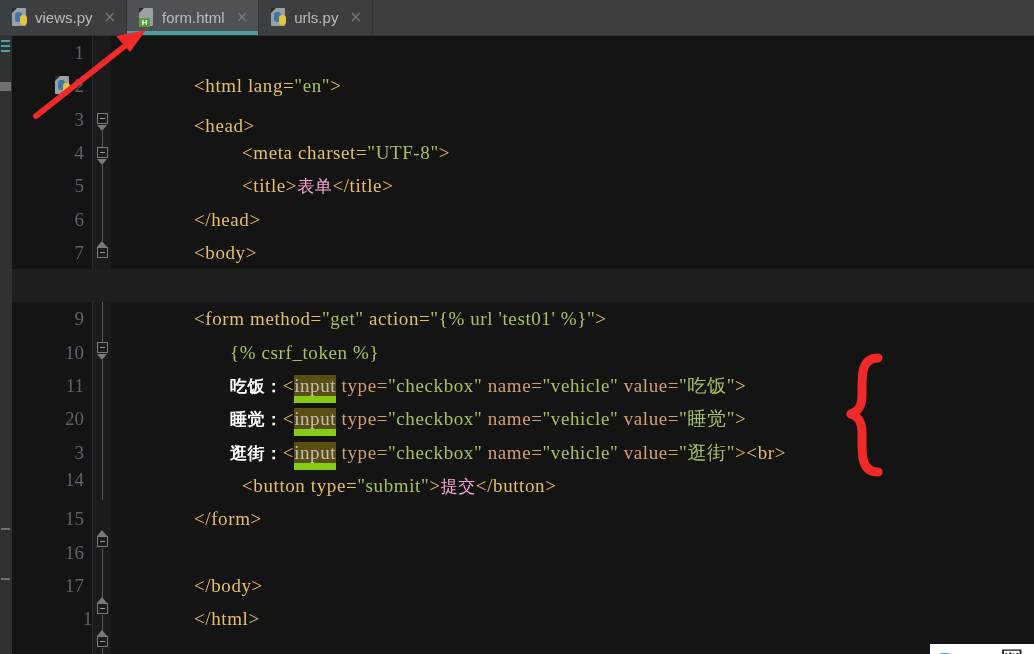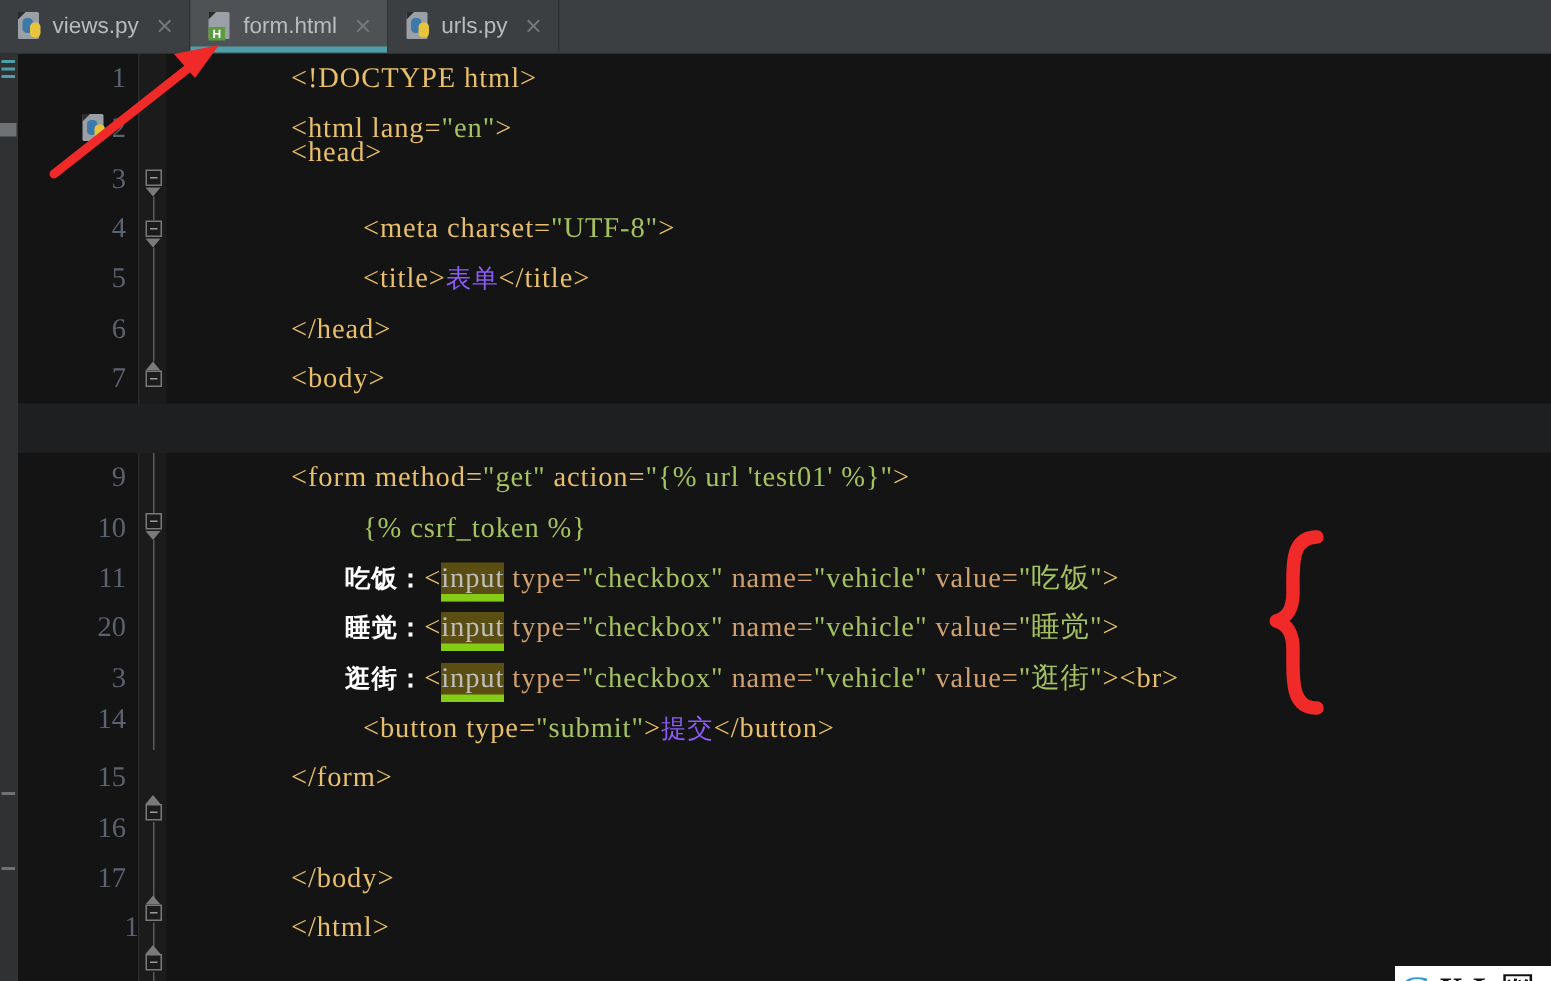--- a/index.html
+++ b/index.html
@@ -88,25 +88,25 @@
   .ln.cur{color:#D6D6D6;}
 
   .codeline{
     position:absolute;left:102px;white-space:pre;
     font-family:"Liberation Serif", serif;
     font-size:19px;line-height:33.3px;letter-spacing:0.6px;
   }
   .tag{color:#E8BF6A;}
   .attrn{color:#D0A070;}
   .str{color:#A5C261;}
-  .cn{color:#8b5cf6;font-family:"DejaVu Sans", sans-serif;font-size:17px;margin-top:12px;}
+  .cn{color:#f9a8d4;font-family:"DejaVu Sans", sans-serif;font-size:17px;margin-top:12px;}
   .cnlabel{color:#FFFFFF;font-family:"DejaVu Sans", sans-serif;font-size:17px;font-weight:bold;}
   .hl{
     background:#5B4E12;color:#BFBFBF;
-    border-bottom:5px solid #84cc16;
+    border-bottom:7px solid #84cc16;
   }
 
   
   .fold-m{
     position:absolute;left:4px;width:11px;height:11px;
     border:1px solid #7A7A7A;box-sizing:border-box;background:#1B1B1B;
   }
   .fold-m::before{
     content:"";position:absolute;left:2px;top:4px;width:5px;height:1px;background:#9A9A9A;
   }
@@ -280,39 +280,38 @@
 
       <span class="fold-cap" style="top:594px;"></span>
       <span class="fold-end" style="top:600px;"></span>
       <span class="fold-line" style="top:612px;height:6px;"></span>
     </div>
 
     <div class="row cursorline" style="top:233.1px;left:12px;width:1022px;"></div>
 
     <div id="code">
 
-      <div class="codeline" style="top:0px;"><span class="tag">&lt;!DOCTYPE html&gt;</span></div>
 
       <div class="codeline" style="top:33.3px;"><span class="tag">&lt;html lang=</span><span class="str">"en"</span><span class="tag">&gt;</span></div>
 
-      <div class="codeline" style="top:49px;"><span class="tag">&lt;head&gt;</span></div>
+      <div class="codeline" style="top:73px;"><span class="tag">&lt;head&gt;</span></div>
 
       <div class="codeline" style="top:99.9px;left:150px;"><span class="tag">&lt;meta charset=</span><span class="str">"UTF-8"</span><span class="tag">&gt;</span></div>
 
       <div class="codeline" style="top:133.2px;left:150px;"><span class="tag">&lt;title&gt;</span><span class="cn">表单</span><span class="tag">&lt;/title&gt;</span></div>
 
       <div class="codeline" style="top:166.5px;"><span class="tag">&lt;/head&gt;</span></div>
 
       <div class="codeline" style="top:199.8px;"><span class="tag">&lt;body&gt;</span></div>
 
       <div class="codeline" style="top:233.1px;"></div>
 
       <div class="codeline" style="top:266.4px;"><span class="tag">&lt;form method=</span><span class="str">"get"</span><span class="tag"> action=</span><span class="str">"{% url 'test01' %}"</span><span class="tag">&gt;</span></div>
 
-      <div class="codeline" style="top:299.7px;left:150px;"><span class="str">{% csrf_token %}</span></div>
+      <div class="codeline" style="top:299.7px;left:138px;"><span class="str">{% csrf_token %}</span></div>
 
       <div class="codeline" style="top:333px;left:138px;"><span class="cnlabel">吃饭：</span><span class="tag">&lt;</span><span class="hl">input</span><span class="attrn"> type=</span><span class="str">"checkbox"</span><span class="attrn"> name=</span><span class="str">"vehicle"</span><span class="attrn"> value=</span><span class="str"><span>"吃饭"</span></span><span class="tag">&gt;</span></div>
 
       <div class="codeline" style="top:366.3px;left:138px;"><span class="cnlabel">睡觉：</span><span class="tag">&lt;</span><span class="hl">input</span><span class="attrn"> type=</span><span class="str">"checkbox"</span><span class="attrn"> name=</span><span class="str">"vehicle"</span><span class="attrn"> value=</span><span class="str"><span>"睡觉"</span></span><span class="tag">&gt;</span></div>
 
       <div class="codeline" style="top:399.6px;left:138px;"><span class="cnlabel">逛街：</span><span class="tag">&lt;</span><span class="hl">input</span><span class="attrn"> type=</span><span class="str">"checkbox"</span><span class="attrn"> name=</span><span class="str">"vehicle"</span><span class="attrn"> value=</span><span class="str"><span>"逛街"</span></span><span class="tag">&gt;</span><span class="tag">&lt;br&gt;</span></div>
 
       <div class="codeline" style="top:432.9px;left:150px;"><span class="tag">&lt;button type=</span><span class="str">"submit"</span><span class="tag">&gt;</span><span class="cn">提交</span><span class="tag">&lt;/button&gt;</span></div>
 
       <div class="codeline" style="top:466.2px;"><span class="tag">&lt;/form&gt;</span></div>

